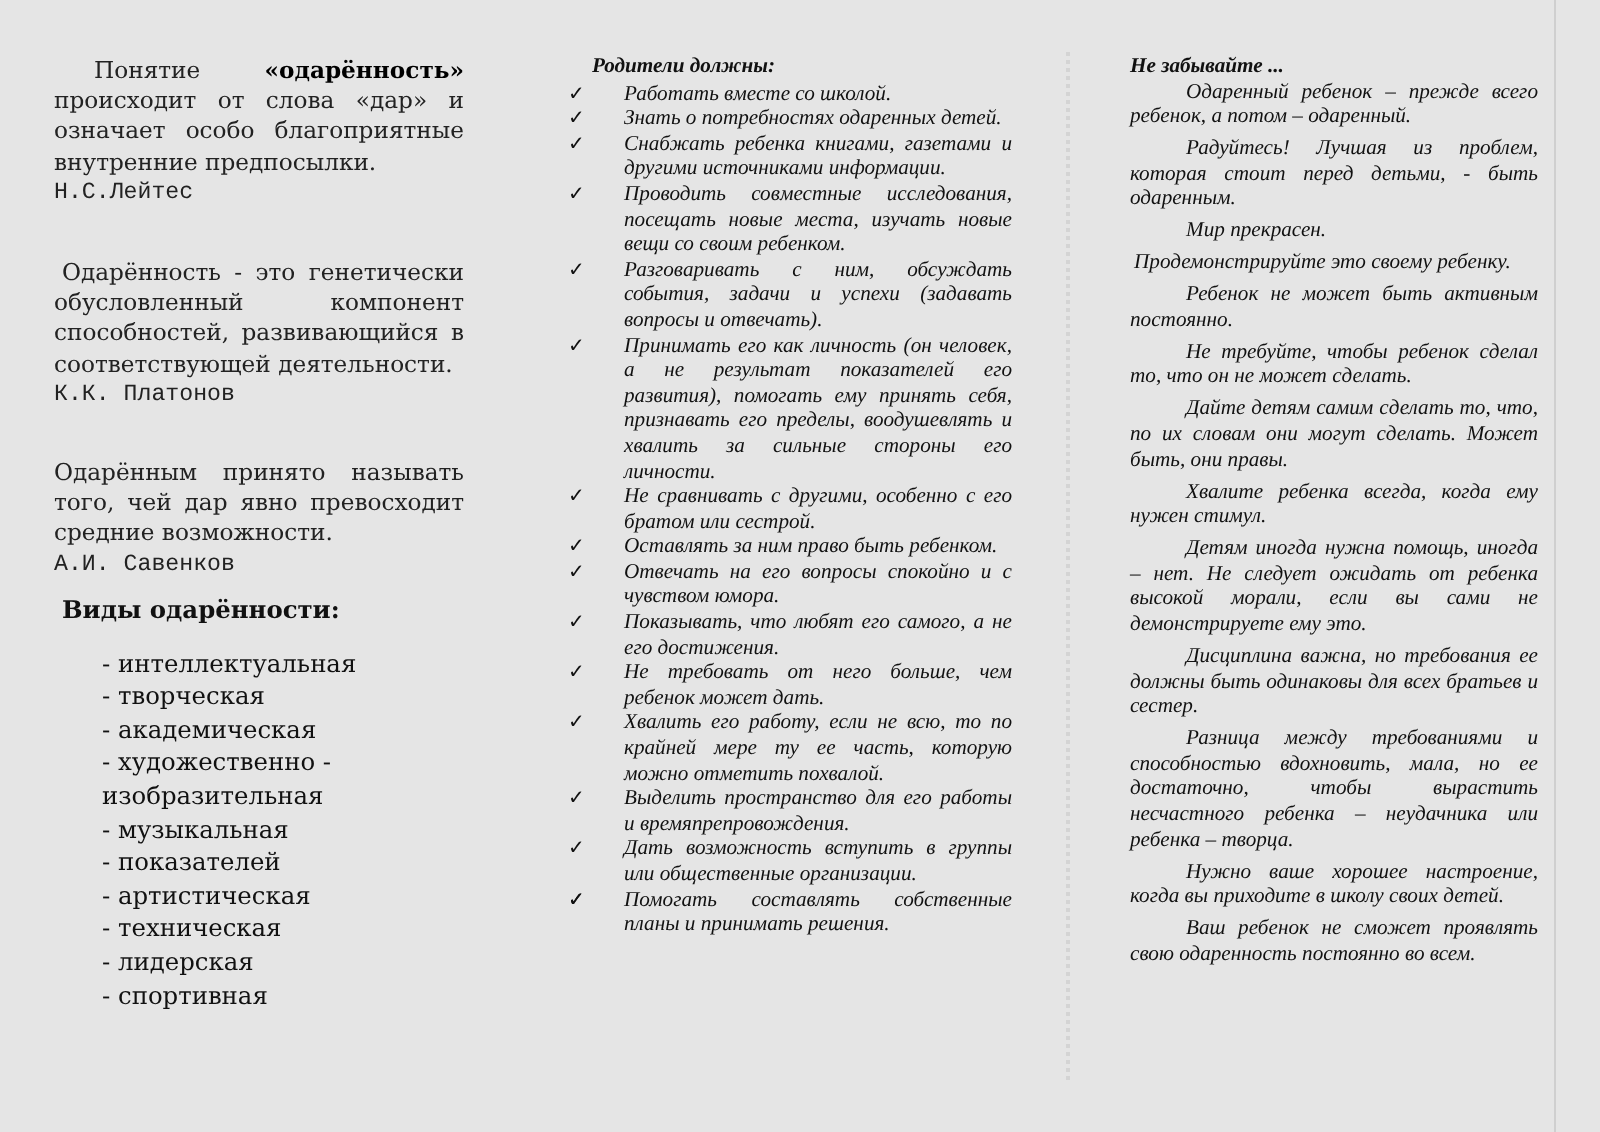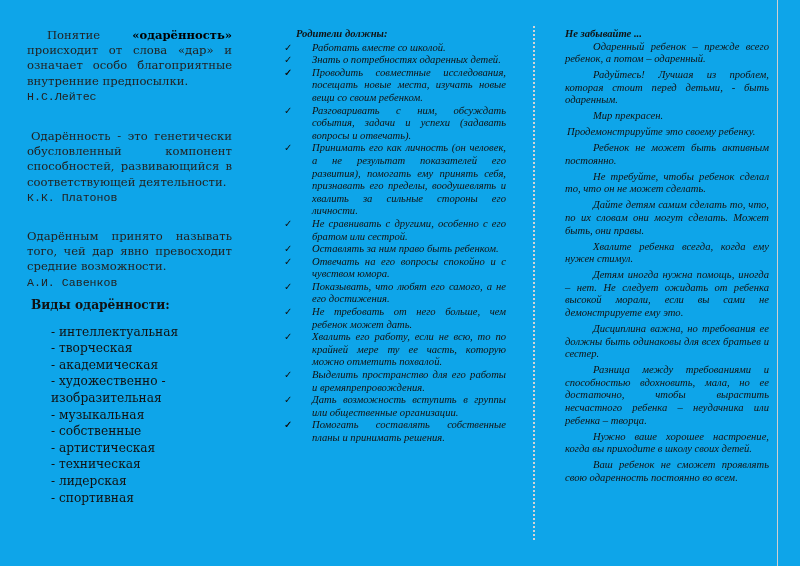--- a/index.html
+++ b/index.html
@@ -1,21 +1,21 @@
 <!DOCTYPE html>
 <html><head>
   <meta charset="utf-8">
   <style>
     html, body { margin: 0; padding: 0; }
     body {
       width: 800px; height: 566px; overflow: hidden;
       background: #ffffff; position: relative;
       color: #111111;
     }
-    .page { position: absolute; left: 0; top: 0; width: 800px; height: 566px; background: #0ea5e9; }
+    .page { position: absolute; left: 0; top: 0; width: 800px; height: 566px; background: #e5e5e5; }
     .right-edge {
       position: absolute; left: 777px; top: 0; width: 1px; height: 566px;
       background: #cfcfcf;
     }
     .dotted-divider {
       position: absolute; left: 533px; top: 26px; height: 514px; width: 0;
       border-left: 2px dotted #d4d4d4;
     }
 
     
@@ -97,34 +97,34 @@
 
   <div class="types">
     <div class="types-title">Виды одарённости:</div>
     <ul>
       <li>- интеллектуальная</li>
       <li>- творческая</li>
       <li>- академическая</li>
       <li>- художественно -</li>
       <li>изобразительная</li>
       <li>- музыкальная</li>
-      <li>- собственные</li>
+      <li>- показателей</li>
       <li>- артистическая</li>
       <li>- техническая</li>
       <li>- лидерская</li>
       <li>- спортивная</li>
     </ul>
   </div>
 
   <div class="col2">
     <div class="col2-title">Родители должны:</div>
     <ul id="parents-list">
         <li><span class="check">✓</span><span>Работать вместе со школой.</span></li>
         <li><span class="check">✓</span><span>Знать о потребностях одаренных детей.</span></li>
-        <li><span class="check">✓</span></li>
+        <li><span class="check">✓</span><span>Снабжать ребенка книгами, газетами и другими источниками информации.</span></li>
         <li><span class="check">✓</span><span>Проводить совместные исследования, посещать новые места, изучать новые вещи со своим ребенком.</span></li>
         <li><span class="check">✓</span><span>Разговаривать с ним, обсуждать события, задачи и успехи (задавать вопросы и отвечать).</span></li>
         <li><span class="check">✓</span><span>Принимать его как личность (он человек, а не результат показателей его развития), помогать ему принять себя, признавать его пределы, воодушевлять и хвалить за сильные стороны его личности.</span></li>
         <li><span class="check">✓</span><span>Не сравнивать с другими, особенно с его братом или сестрой.</span></li>
         <li><span class="check">✓</span><span>Оставлять за ним право быть ребенком.</span></li>
         <li><span class="check">✓</span><span>Отвечать на его вопросы спокойно и с чувством юмора.</span></li>
         <li><span class="check">✓</span><span>Показывать, что любят его самого, а не его достижения.</span></li>
         <li><span class="check">✓</span><span>Не требовать от него больше, чем ребенок может дать.</span></li>
         <li><span class="check">✓</span><span>Хвалить его работу, если не всю, то по крайней мере ту ее часть, которую можно отметить похвалой.</span></li>
         <li><span class="check">✓</span><span>Выделить пространство для его работы и времяпрепровождения.</span></li>

